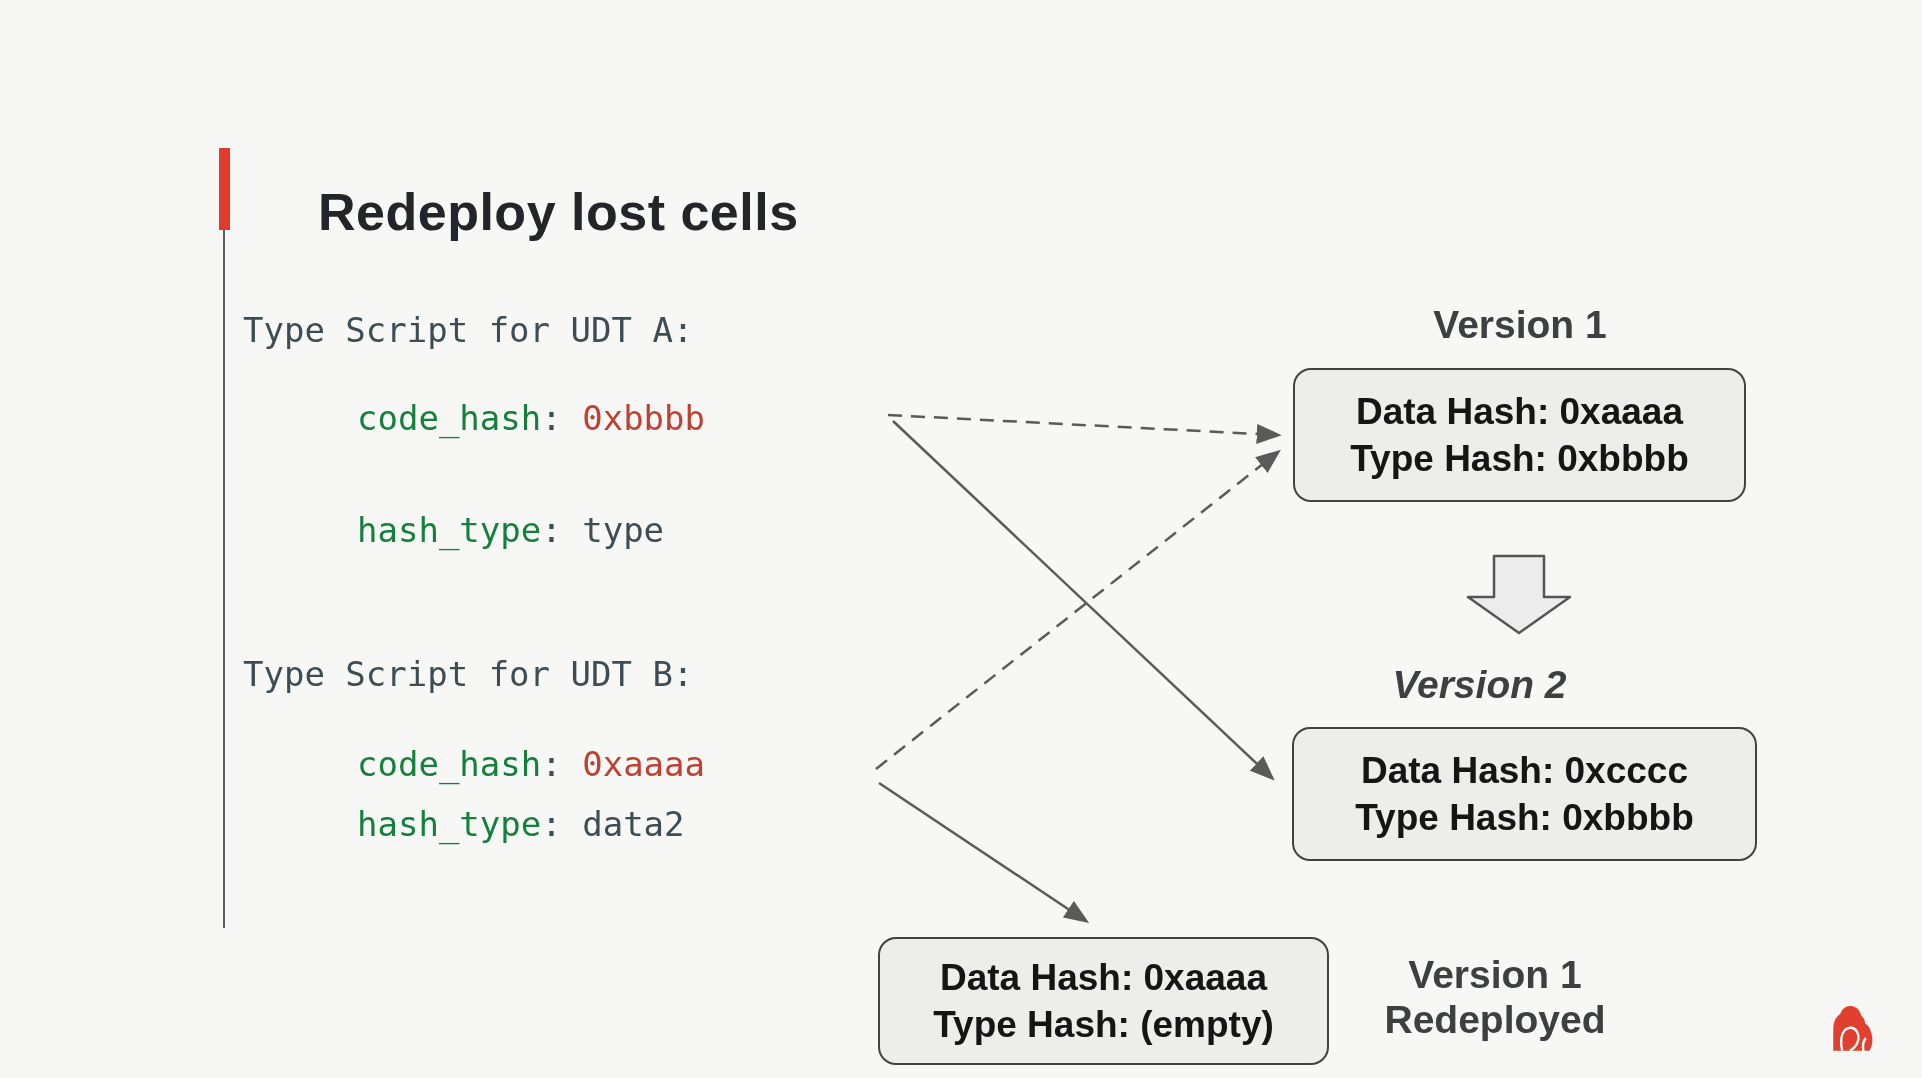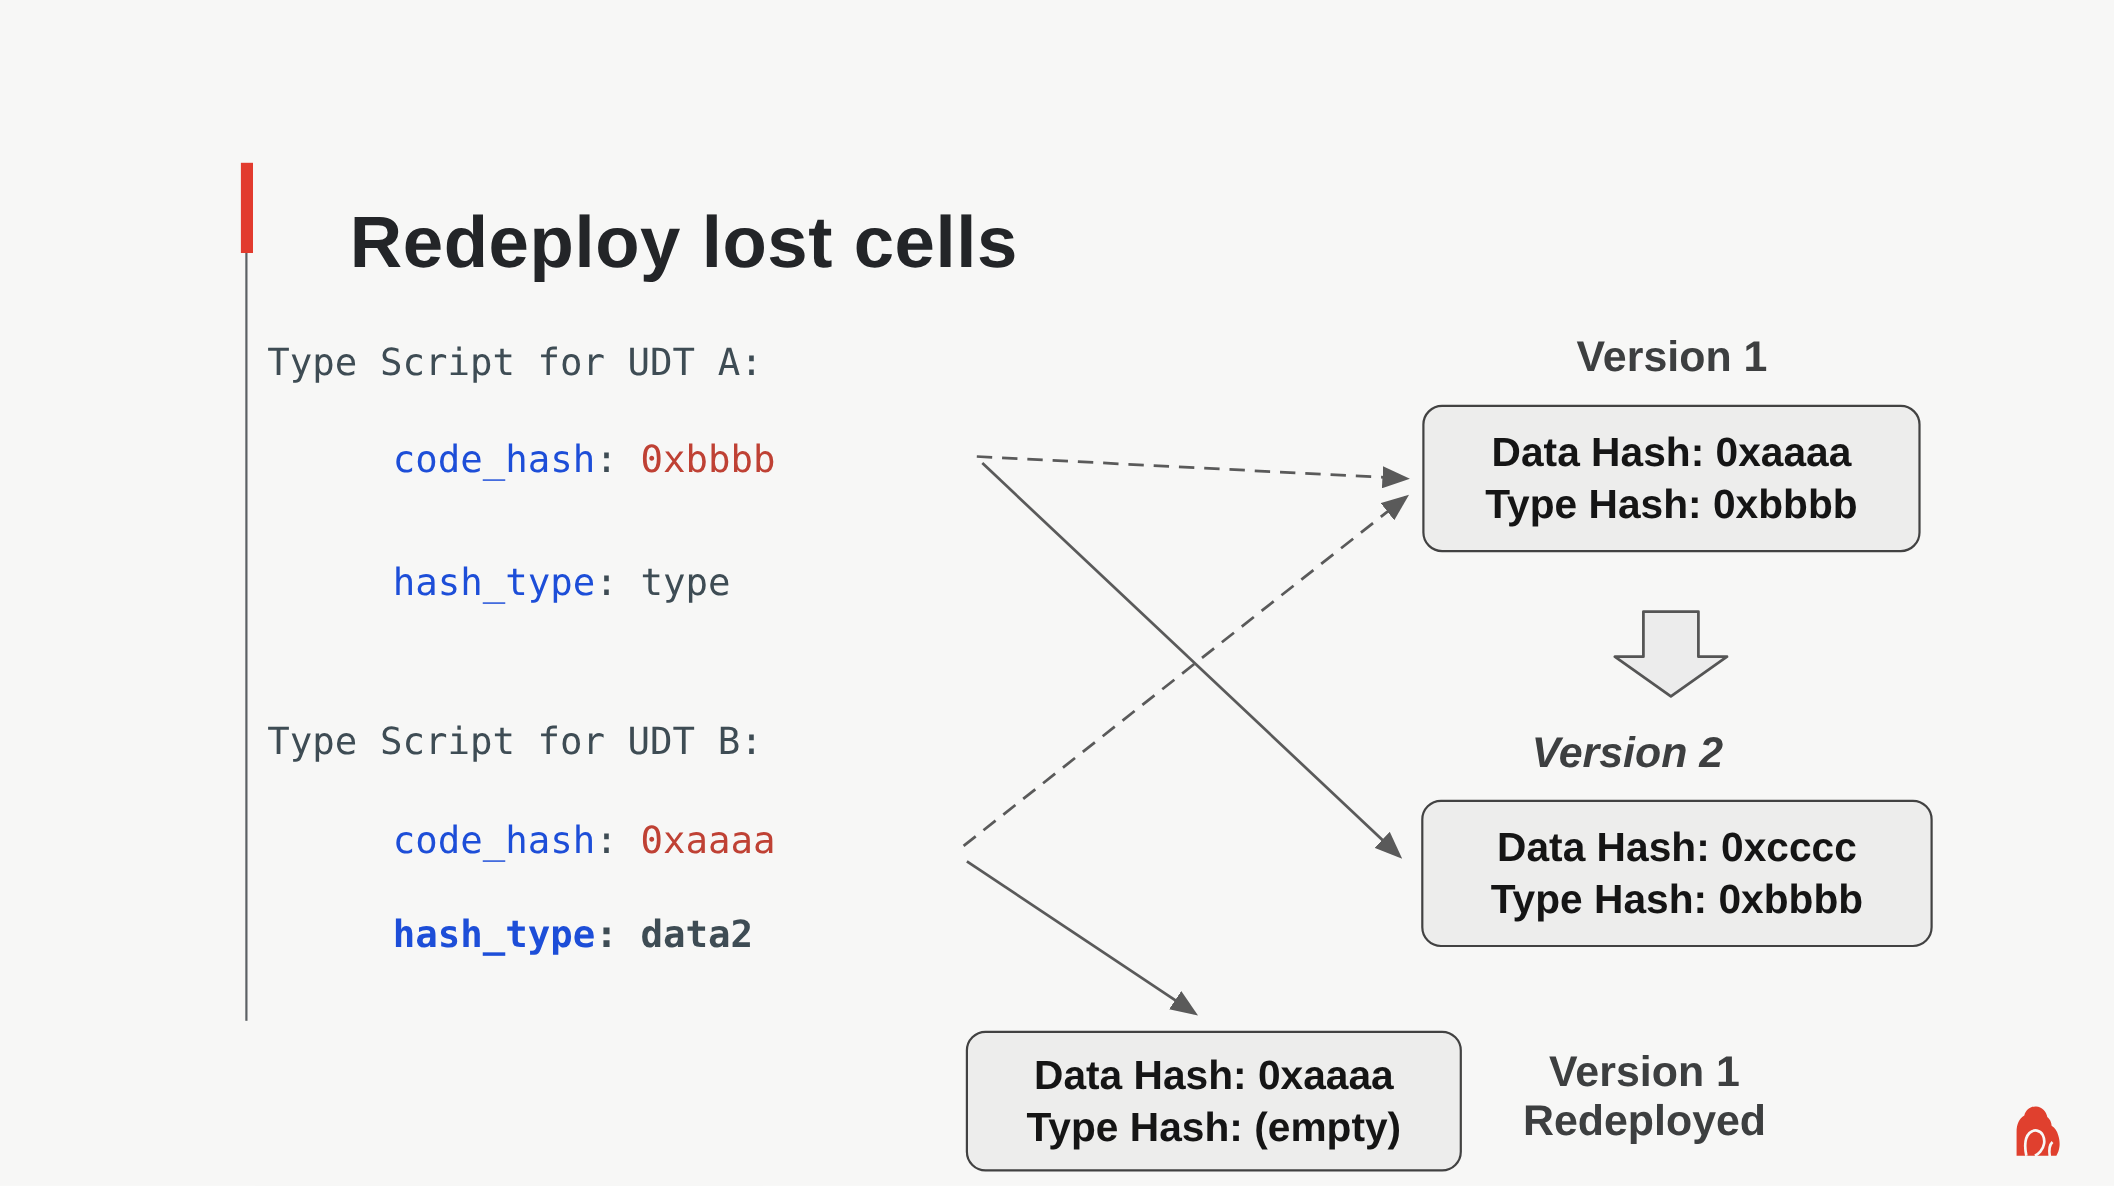--- a/index.html
+++ b/index.html
@@ -21,37 +21,37 @@
   }
   .vline {
     position: absolute;
     left: 223px; top: 230px;
     width: 2px; height: 698px;
     background: #5c6064;
   }
   .page-title {
     position: absolute;
     left: 318px; top: 182px;
-    font-size: 66px;
+    font-size: 52px;
     font-weight: bold;
     color: #232528;
     letter-spacing: 0.5px;
     white-space: nowrap;
   }
 
   
   .code-line {
     position: absolute;
     font-family: "DejaVu Sans Mono", monospace;
     font-size: 34px;
     line-height: 56px;
     color: #3e4c54;
     white-space: pre;
   }
-  .code-line .k { color: #1d4ed8; }
+  .code-line .k { color: #15803d; }
   .code-line .sep { color: #3e4c54; }
   .code-line .v-red { color: #bf4134; }
   .code-line .v-plain { color: #3e4c54; }
 
   
   svg.overlay {
     position: absolute;
     left: 0; top: 0;
     width: 1922px; height: 1078px;
     pointer-events: none;
@@ -93,21 +93,21 @@
   <div class="accent-bar"></div>
   <div class="vline"></div>
   <h1 class="page-title" style="margin:0;">Redeploy lost cells</h1>
 
   <div class="code-line" style="left:243px; top:302px;">Type Script for UDT A:</div>
   <div class="code-line" style="left:357px; top:390px;"><span class="k">code_hash</span><span class="sep">:</span><span class="sep"> </span><span class="v-red">0xbbbb</span></div>
   <div class="code-line" style="left:357px; top:502px;"><span class="k">hash_type</span><span class="sep">:</span><span class="sep"> </span><span class="v-plain">type</span></div>
 
   <div class="code-line" style="left:243px; top:646px;">Type Script for UDT B:</div>
   <div class="code-line" style="left:357px; top:736px;"><span class="k">code_hash</span><span class="sep">:</span><span class="sep"> </span><span class="v-red">0xaaaa</span></div>
-  <div class="code-line" style="left:357px; top:822px;font-weight:bold;"><span class="k">hash_type</span><span class="sep">:</span><span class="sep"> </span><span class="v-plain">data2</span></div>
+  <div class="code-line" style="left:357px; top:796px;"><span class="k">hash_type</span><span class="sep">:</span><span class="sep"> </span><span class="v-plain">data2</span></div>
 
   <svg class="overlay" viewBox="0 0 1922 1078">
     <defs>
       <marker id="ah" markerWidth="10" markerHeight="8" refX="8.5" refY="4" orient="auto">
         <path d="M0,0 L10,4 L0,8 Z" fill="#5a5a5a"></path>
       </marker>
     </defs>
 
     <path d="M888,415 L1278,435" stroke="#5a5a5a" stroke-width="2.5" fill="none" stroke-dasharray="14 9" marker-end="url(#ah)"></path>
 

